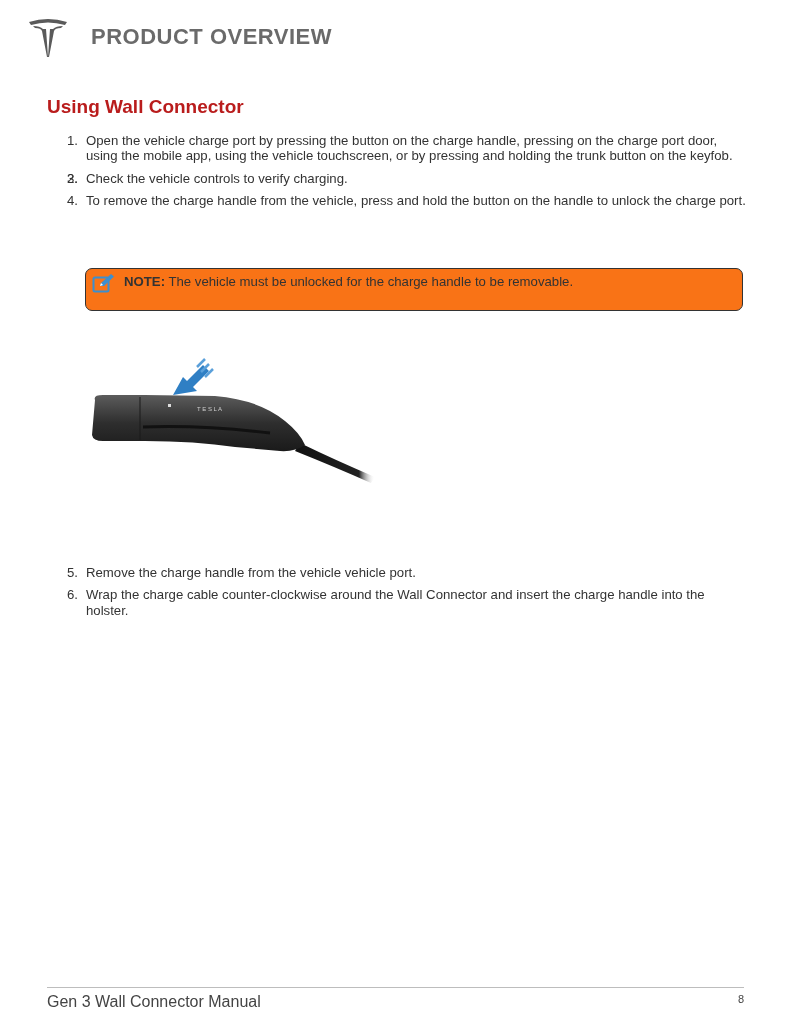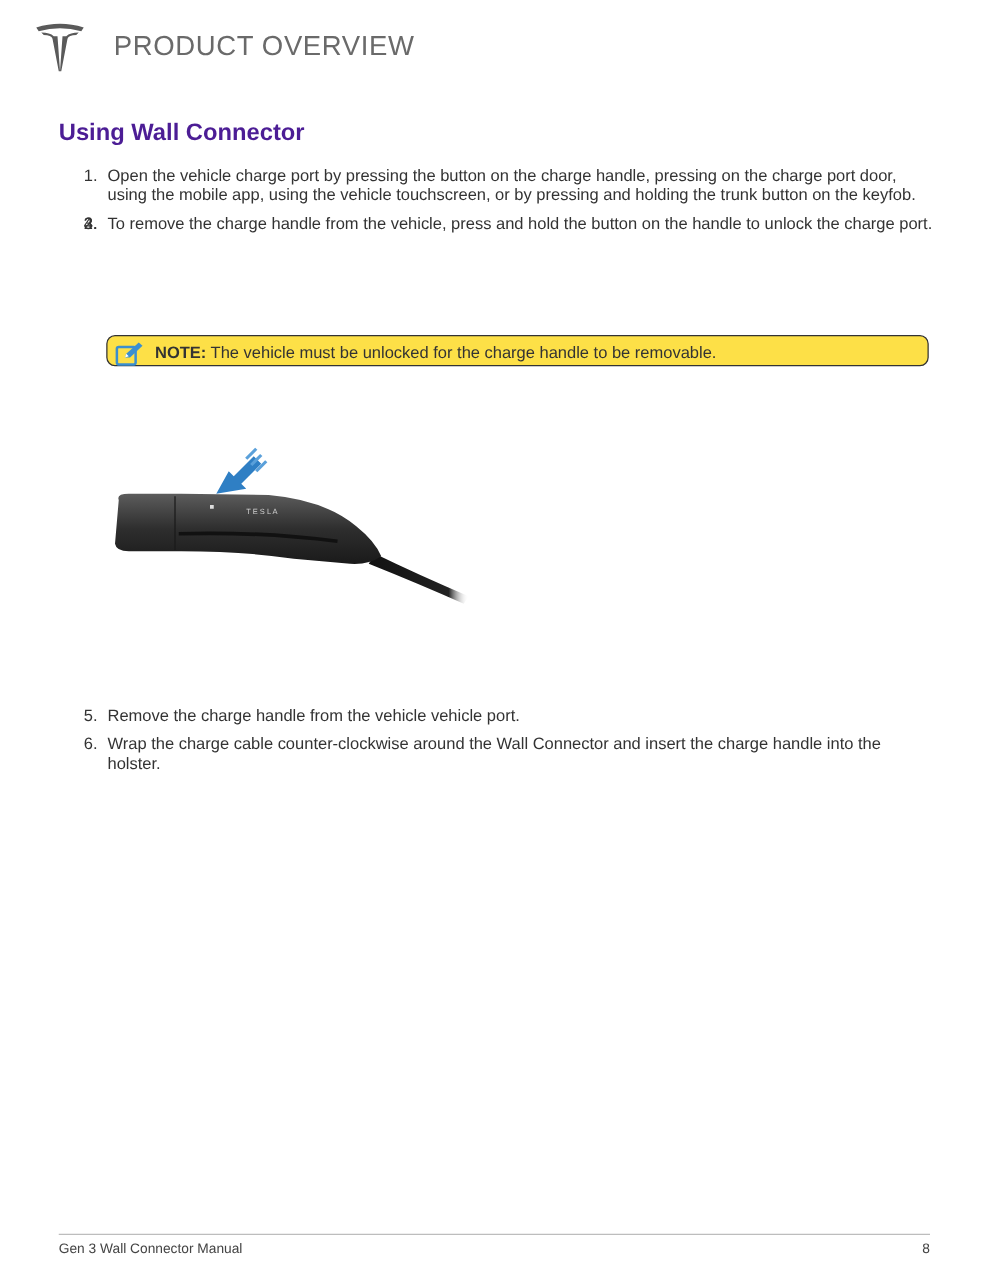--- a/index.html
+++ b/index.html
@@ -1,51 +1,51 @@
 <!DOCTYPE html>
 <html><head>
 <meta charset="utf-8">
 <style>
   html, body { margin: 0; padding: 0; background: #ffffff; }
   body { width: 791px; height: 1024px; position: relative; overflow: hidden;
          font-family: "Liberation Sans", "DejaVu Sans", sans-serif; color: #333; }
   .logo { position: absolute; left: 27px; top: 17px; width: 42px; height: 42px; }
   .section-title { position: absolute; left: 91px; top: 24px; font-size: 22px; color: #6a6a6a;
-                   letter-spacing: 0.5px; font-weight: normal; margin: 0; }
-  .heading { position: absolute; left: 47px; top: 96px; font-size: 19px; font-weight: bold; color: #4c1d95; margin: 0; }
+                   letter-spacing: 0.5px; font-weight: bold; margin: 0; }
+  .heading { position: absolute; left: 47px; top: 96px; font-size: 19px; font-weight: bold; color: #b91c1c; margin: 0; }
   ol.steps { position: absolute; left: 47px; width: 700px; margin: 0; padding: 0; list-style: none; }
   ol.steps li { position: relative; padding-left: 39px; font-size: 13.2px; line-height: 15.3px; color: #333; margin-bottom: 7px; }
   ol.steps li .num { position: absolute; left: 20px; top: 0; }
   #steps-a { top: 133px; }
   #steps-b { top: 565px; }
-  .note { position: absolute; left: 85px; top: 268px; width: 658px; height: 25px; border: 1.5px solid #333;
-          border-radius: 7px; background: #fde047; box-sizing: border-box; }
+  .note { position: absolute; left: 85px; top: 268px; width: 658px; height: 43px; border: 1.5px solid #333;
+          border-radius: 7px; background: #f97316; box-sizing: border-box; }
   .note .icon { position: absolute; left: 6px; top: 4px; width: 23px; height: 21px; }
   .note .text { position: absolute; left: 38px; top: 5px; font-size: 13.2px; color: #333; }
   .note .label { font-weight: bold; }
   .figure { position: absolute; left: 85px; top: 355px; width: 300px; height: 130px; }
   .footer-rule { position: absolute; left: 47px; top: 987px; width: 697px; height: 1px; background: #bdbdbd; }
-  .footer-left { position: absolute; left: 47px; top: 993px; font-size: 11px; color: #444; }
+  .footer-left { position: absolute; left: 47px; top: 993px; font-size: 16px; color: #444; }
   .footer-right { position: absolute; right: 47px; top: 993px; font-size: 11px; color: #444; }
 </style>
 </head>
 <body>
 
 <svg class="logo" viewBox="0 0 42 42">
   <path d="M2 5 Q21 -1 40 5 L38 8 Q21 3 4 8 Z" fill="#5a5a5a"></path>
   <path d="M6 9 Q13 9 16 12 L19 12 L21 40 L23 12 L26 12 Q29 9 36 9 L34 11 Q28 11 27 14 L22 40 L20 40 L15 14 Q14 11 8 11 Z" fill="#5a5a5a"></path>
 </svg>
 <h1 class="section-title">PRODUCT OVERVIEW</h1>
 
 <h2 class="heading">Using Wall Connector</h2>
 
 <ol class="steps" id="steps-a">
   <li><span class="num">1.</span><span>Open the vehicle charge port by pressing the button on the charge handle, pressing on the charge port door, using the mobile app, using the vehicle touchscreen, or by pressing and holding the trunk button on the keyfob.</span></li>
   <li><span class="num">2.</span></li>
-  <li><span class="num">3.</span></li>
+  <li><span class="num">3.</span><span>Check the vehicle controls to verify charging.</span></li>
   <li><span class="num">4.</span><span>To remove the charge handle from the vehicle, press and hold the button on the handle to unlock the charge port.</span></li>
 </ol>
 
 <div class="note">
   <svg class="icon" viewBox="0 0 23 21">
     <rect x="1.5" y="4.5" width="15" height="14" rx="1.5" fill="none" stroke="#3b8fd0" stroke-width="2"></rect>
     <path d="M8 13 L9 10 L19 1 L22 3.5 L12 13 Z" fill="#3b8fd0"></path>
     <path d="M8 13 L9 10 L11 12 Z" fill="#ffffff"></path>
   </svg>
   <div class="text"><span class="label">NOTE:</span><span> The vehicle must be unlocked for the charge handle to be removable.</span></div>

